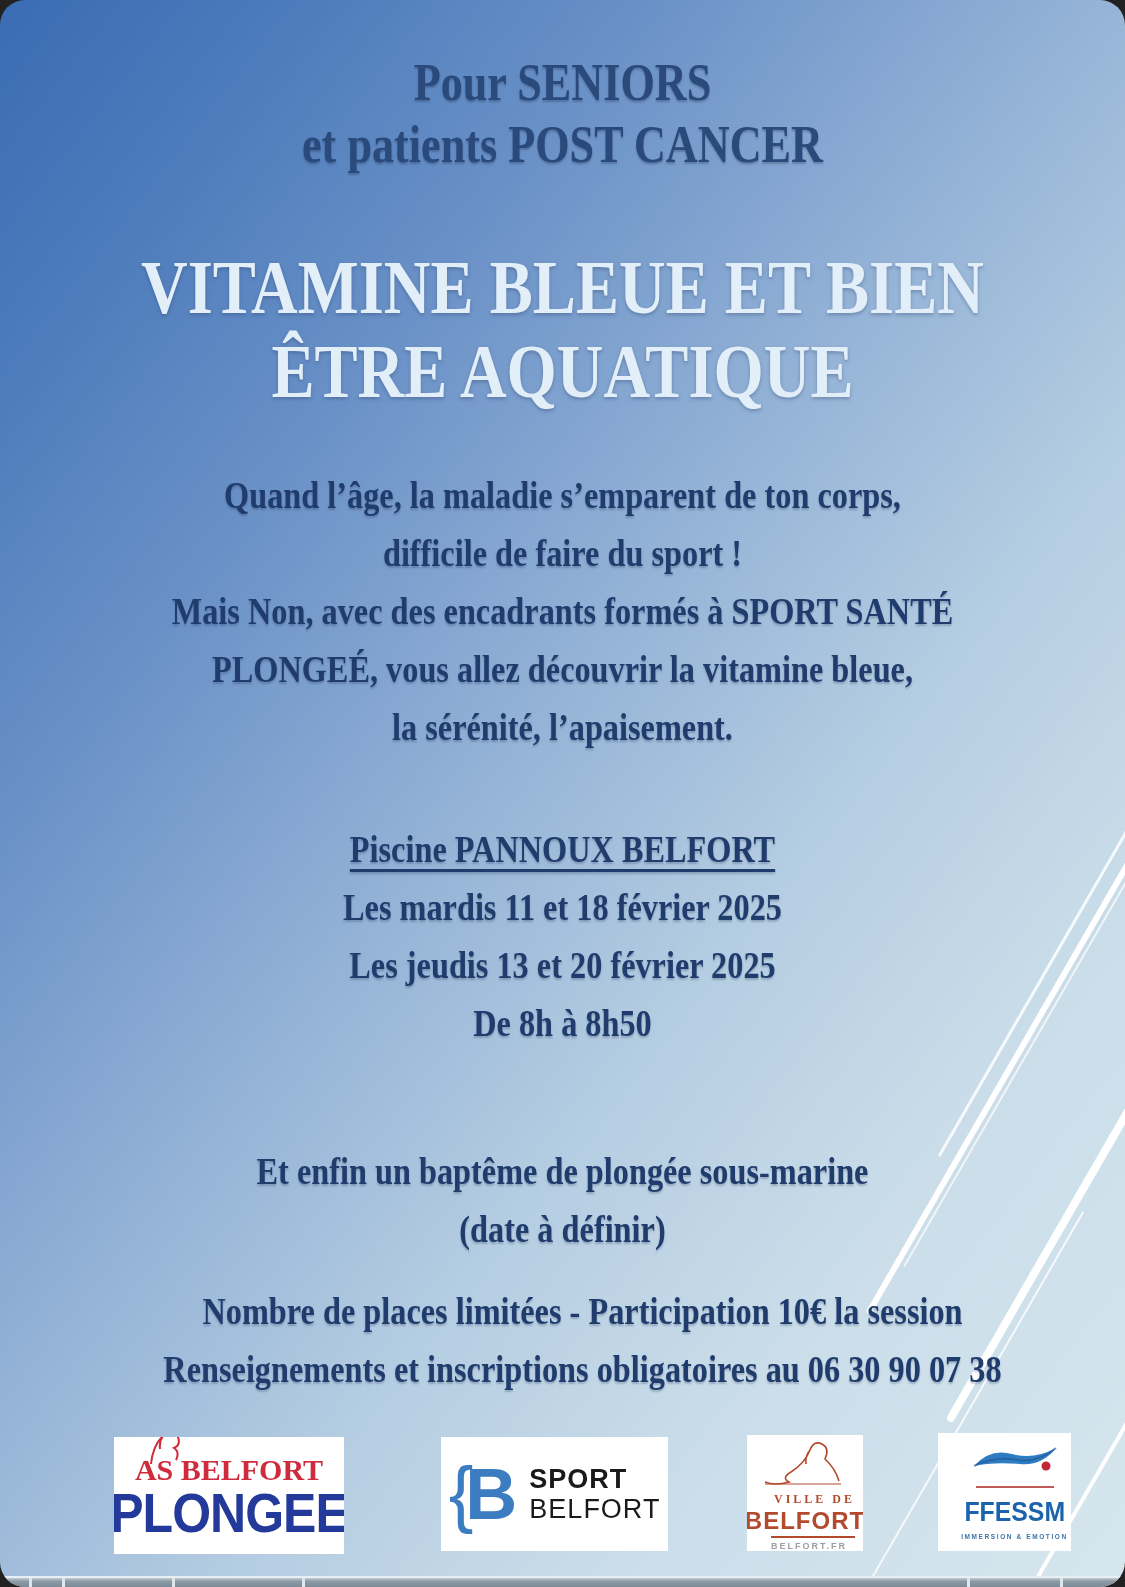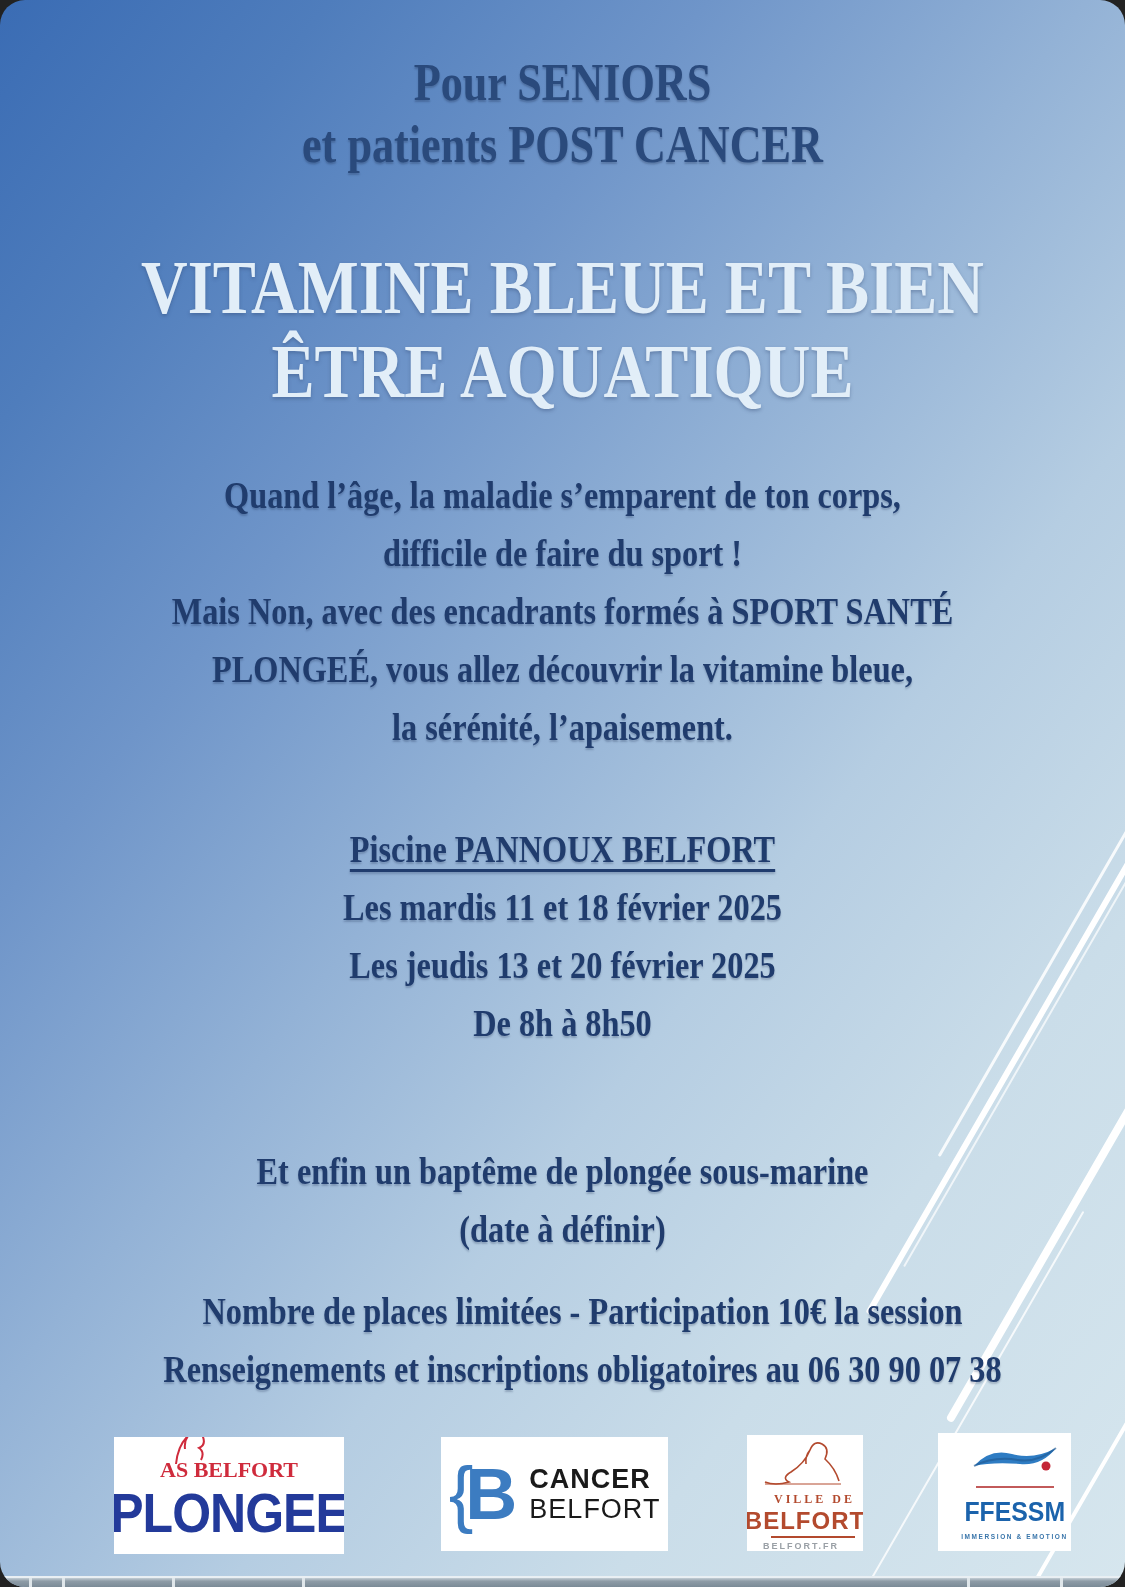--- a/index.html
+++ b/index.html
@@ -35,35 +35,35 @@
   .sec-contact{top:1282px;margin-left:40px;}
   
   .streak{position:absolute;background:#fff;border-radius:4px;transform:rotate(30deg);}
   
   .logos{position:absolute;left:0;top:1433px;width:1125px;height:122px;}
   .card{position:absolute;background:#ffffff;display:flex;flex-direction:column;align-items:center;justify-content:center;overflow:hidden;}
   .card-asbp{left:114px;top:4px;width:230px;height:117px;}
   .card-gb{left:441px;top:4px;width:227px;height:114px;flex-direction:row;gap:12px;}
   .card-vdb{left:747px;top:2px;width:116px;height:116px;}
   .card-ffessm{left:938px;top:0;width:113px;height:118px;padding-left:20px;}
-  .asbp-top{position:relative;font-size:22px;font-weight:bold;color:#cf2b3c;line-height:34px;letter-spacing:0;font-family:"Liberation Serif",serif;}
+  .asbp-top{position:relative;font-size:30px;font-weight:bold;color:#cf2b3c;line-height:34px;letter-spacing:0;font-family:"Liberation Serif",serif;}
   .asbp-lion{position:absolute;left:10px;top:-26px;}
   .asbp-bottom{position:relative;font-size:50px;font-weight:900;color:#233a9a;line-height:52px;letter-spacing:-1px;
     font-family:"Liberation Sans","DejaVu Sans",sans-serif;transform:scaleY(1.1);}
   .asbp-diver{position:absolute;left:6px;top:22px;width:200px;}
   .gb-mono{font-family:"Liberation Sans","DejaVu Sans",sans-serif;color:#3c7cc1;display:flex;align-items:center;}
   .gb-brace{font-size:74px;font-weight:400;line-height:74px;}
   .gb-b{font-size:72px;font-weight:bold;line-height:72px;margin-left:-8px;}
   .gb-text{font-family:"Liberation Sans","DejaVu Sans",sans-serif;color:#1a1a1a;text-align:left;}
   .gb-grand{font-size:27px;font-weight:800;letter-spacing:1px;line-height:30px;}
   .gb-belfort{font-size:27px;font-weight:400;letter-spacing:1px;line-height:30px;}
   .vdb-line1{font-size:12px;font-weight:bold;letter-spacing:3px;color:#b34a2e;font-family:Liberation Serif, serif;line-height:15px;align-self:flex-end;margin-right:8px;}
   .vdb-line2{font-size:24px;font-weight:800;color:#b34a2e;font-family:"Liberation Sans",sans-serif;line-height:27px;letter-spacing:1px;}
   .vdb-rule{width:84px;height:2px;background:#b34a2e;margin:2px 0 3px 0;align-self:flex-end;margin-right:8px;}
-  .vdb-line3{font-size:9px;font-weight:bold;letter-spacing:2px;color:#9aa0a6;font-family:"Liberation Sans",sans-serif;align-self:flex-end;margin-right:24px;}
+  .vdb-line3{font-size:9px;font-weight:bold;letter-spacing:2px;color:#9aa0a6;font-family:"Liberation Sans",sans-serif;align-self:flex-end;margin-right:16px;}
   .ff-rule{width:78px;height:2px;background:#c25a5a;margin:8px 0 10px 0;}
   .ff-name{font-size:27px;font-weight:800;color:#1b63ac;font-family:"Liberation Sans","DejaVu Sans",sans-serif;letter-spacing:0;line-height:28px;transform:scaleX(0.92);}
   .ff-tag{font-size:6.5px;font-weight:bold;color:#3a76ab;letter-spacing:1.6px;font-family:"Liberation Sans",sans-serif;margin-top:7px;}
   .bottom-strip{
     position:absolute;left:0;bottom:0;width:1125px;height:9px;
     background:linear-gradient(#c3ced6 0%,#8e9ca7 35%,#7b8b97 100%);
     border-top:2px solid #e9eff3;
   }
   .strip-sep{position:absolute;top:0;width:3px;height:9px;background:#dfe6ea;}
 </style>
@@ -139,21 +139,21 @@
         </span>
       </div>
     </div>
 
     <div class="card card-gb">
       <div class="gb-mono">
         <span class="gb-brace">{</span>
           <span class="gb-b">B</span>
       </div>
       <div class="gb-text">
-        <div class="gb-grand">CANCER</div>
+        <div class="gb-grand">SPORT</div>
         <div class="gb-belfort">BELFORT</div>
       </div>
     </div>
 
     <div class="card card-vdb">
       <span>
         <svg width="92" height="52" viewBox="0 0 92 52">
           <path d="M6 46 Q16 50 30 46 Q22 42 32 36 Q46 27 51 14 Q55 4 63 8 Q71 12 66 23 Q76 32 80 45 M51 14 Q46 20 47 28" fill="none" stroke="#b34a2e" stroke-width="1.6"></path>
           <path d="M6 48 L82 48" stroke="#b34a2e" stroke-width="1"></path>
         </svg>

